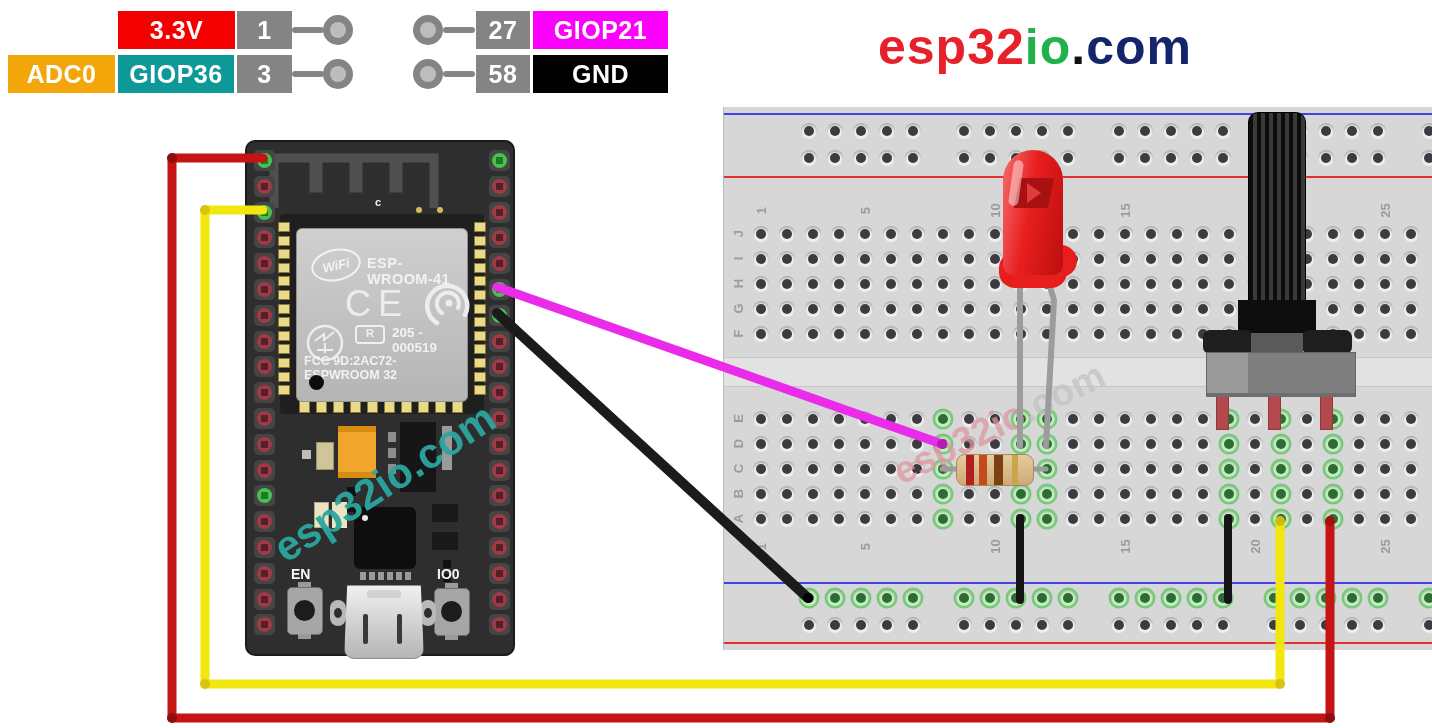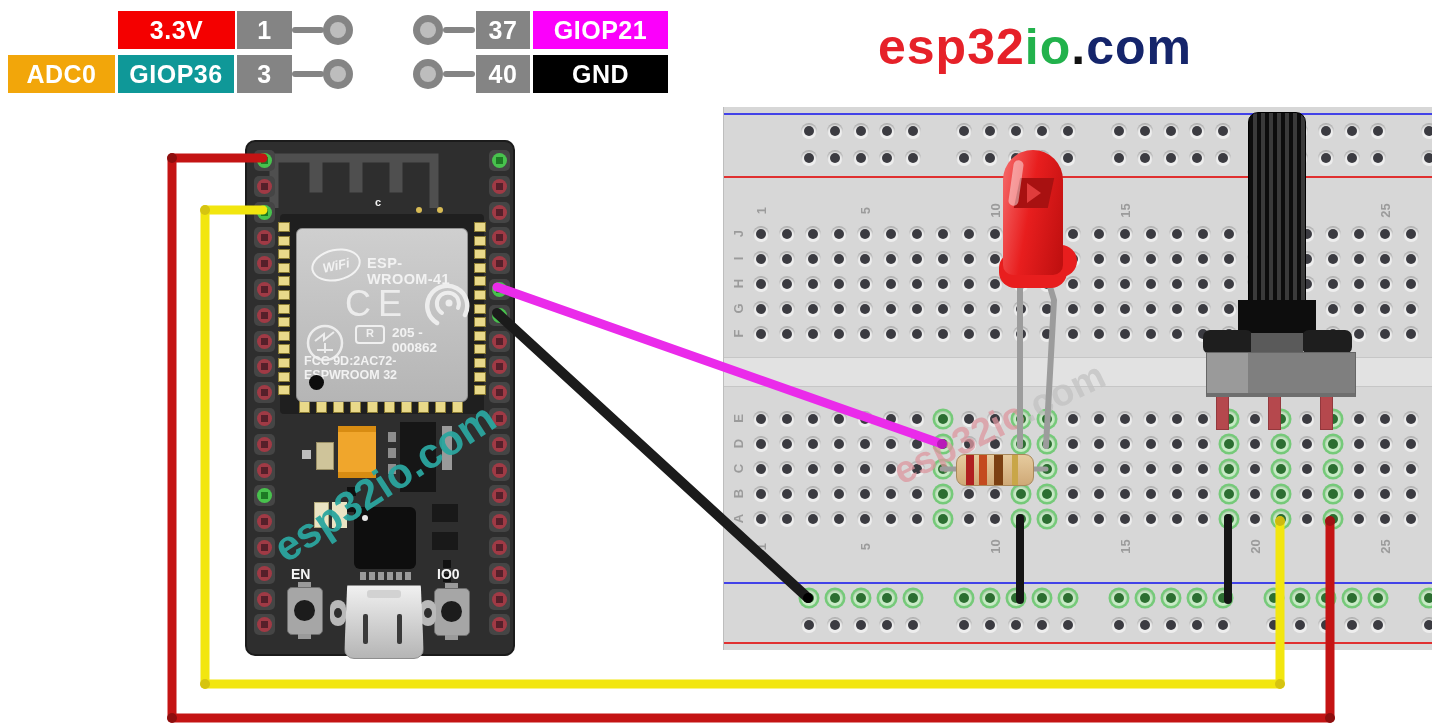--- a/index.html
+++ b/index.html
@@ -54,31 +54,31 @@
 
 <div id="canvas">
 
   <div>
     <span class="cell" style="left:118px;top:11px;width:117px;background:var(--label-red)">3.3V</span>
     <span class="cell" style="left:237px;top:11px;width:55px;background:var(--label-gray)">1</span>
     <span class="cline" style="left:292px;top:27px;width:32px"></span>
     <span class="ccirc" style="left:323px;top:15px"></span>
     <span class="ccirc" style="left:413px;top:15px"></span>
     <span class="cline" style="left:443px;top:27px;width:32px"></span>
-    <span class="cell" style="left:476px;top:11px;width:54px;background:var(--label-gray)">37</span>
+    <span class="cell" style="left:476px;top:11px;width:54px;background:var(--label-gray)">27</span>
     <span class="cell" style="left:533px;top:11px;width:135px;background:var(--label-magenta)">GIOP21</span>
 
     <span class="cell" style="left:8px;top:55px;width:107px;background:var(--label-orange)">ADC0</span>
     <span class="cell" style="left:118px;top:55px;width:116px;background:var(--label-teal)">GIOP36</span>
     <span class="cell" style="left:237px;top:55px;width:55px;background:var(--label-gray)">3</span>
     <span class="cline" style="left:292px;top:71px;width:32px"></span>
     <span class="ccirc" style="left:323px;top:59px"></span>
     <span class="ccirc" style="left:413px;top:59px"></span>
     <span class="cline" style="left:443px;top:71px;width:32px"></span>
-    <span class="cell" style="left:476px;top:55px;width:54px;background:var(--label-gray)">40</span>
+    <span class="cell" style="left:476px;top:55px;width:54px;background:var(--label-gray)">58</span>
     <span class="cell" style="left:533px;top:55px;width:135px;background:var(--label-black)">GND</span>
   </div>
 
   <div class="logo">
     <span style="color:var(--logo-red)">esp32</span><span style="color:var(--logo-green)">io</span><span style="color:var(--logo-dot)">.</span><span style="color:var(--logo-navy)">com</span>
   </div>
 
   <div id="bb">
     <div class="bbline" style="top:6px;background:#4242e8"></div>
     <div class="bbline" style="top:69px;background:#e03030"></div>
@@ -558,21 +558,21 @@
         <path d="M40,34 a20,20 0 1 0 -28,8" stroke="#ededed" stroke-width="4.5" fill="none" stroke-linecap="round"></path>
         <path d="M33,27 a11,11 0 1 0 -16,5" stroke="#ededed" stroke-width="4" fill="none" stroke-linecap="round"></path>
         <circle cx="24" cy="22" r="3.5" fill="#ededed"></circle>
       </svg>
       <svg class="abs" style="left:6px;top:92px" width="44" height="44">
         <circle cx="22" cy="22" r="17" stroke="#ededed" stroke-width="2.5" fill="none"></circle>
         <path d="M12,20 l9,-7 v6 l10,-8 M14,29 h16 M22,22 v10" stroke="#ededed" stroke-width="2" fill="none"></path>
       </svg>
       <span class="abs" style="left:58px;top:96px;width:26px;height:15px;border:2px solid #f0f0f0;border-radius:4px;
             color:#f0f0f0;font-weight:bold;font-size:11px;text-align:center">R</span>
-      <span class="shtext" style="left:95px;top:96px;font-size:13.5px">205 - 000862</span>
+      <span class="shtext" style="left:95px;top:96px;font-size:13.5px">205 - 000519</span>
       <span class="shtext" style="left:7px;top:125px;font-size:12.5px">FCC 9D:2AC72-ESPWROOM 32</span>
       <div class="abs" style="left:12px;top:146px;width:15px;height:15px;border-radius:50%;background:#0d0d0d"></div>
     </div>
 
     <div>
       <div class="abs" style="left:69px;top:300px;width:16px;height:26px;background:#cfc49a;border:1px solid #9a8f66"></div>
       <div class="abs" style="left:55px;top:308px;width:9px;height:9px;background:#bdbdbd"></div>
       <div class="abs" style="left:91px;top:284px;width:38px;height:52px;background:#f0a62c;border-top:6px solid #d88c12;border-bottom:6px solid #d88c12;box-sizing:border-box"></div>
       <div class="abs" style="left:153px;top:280px;width:36px;height:70px;background:#161616"></div>
       <div class="abs" style="left:141px;top:290px;width:8px;height:10px;background:#8d8d8d;box-shadow:0 16px 0 #8d8d8d,0 32px 0 #8d8d8d"></div>

